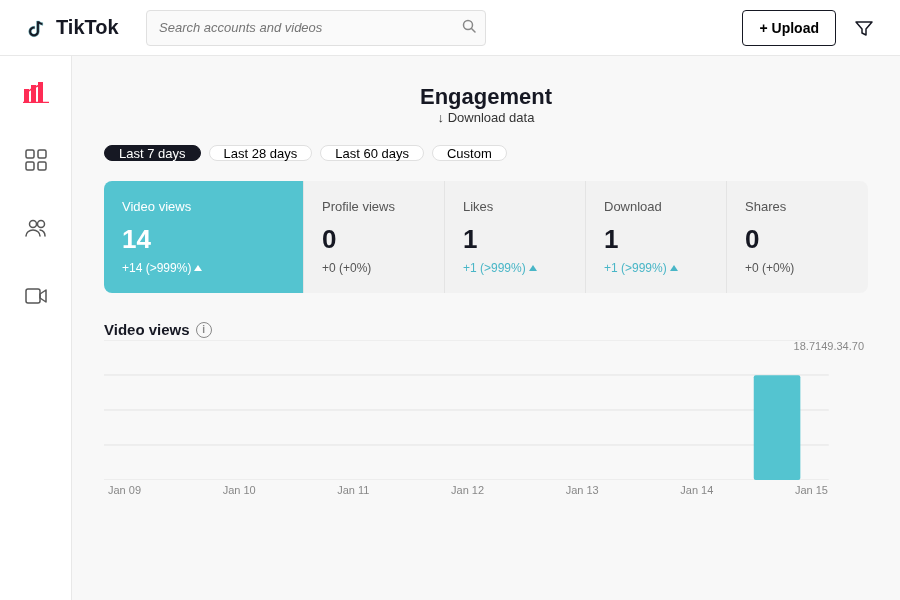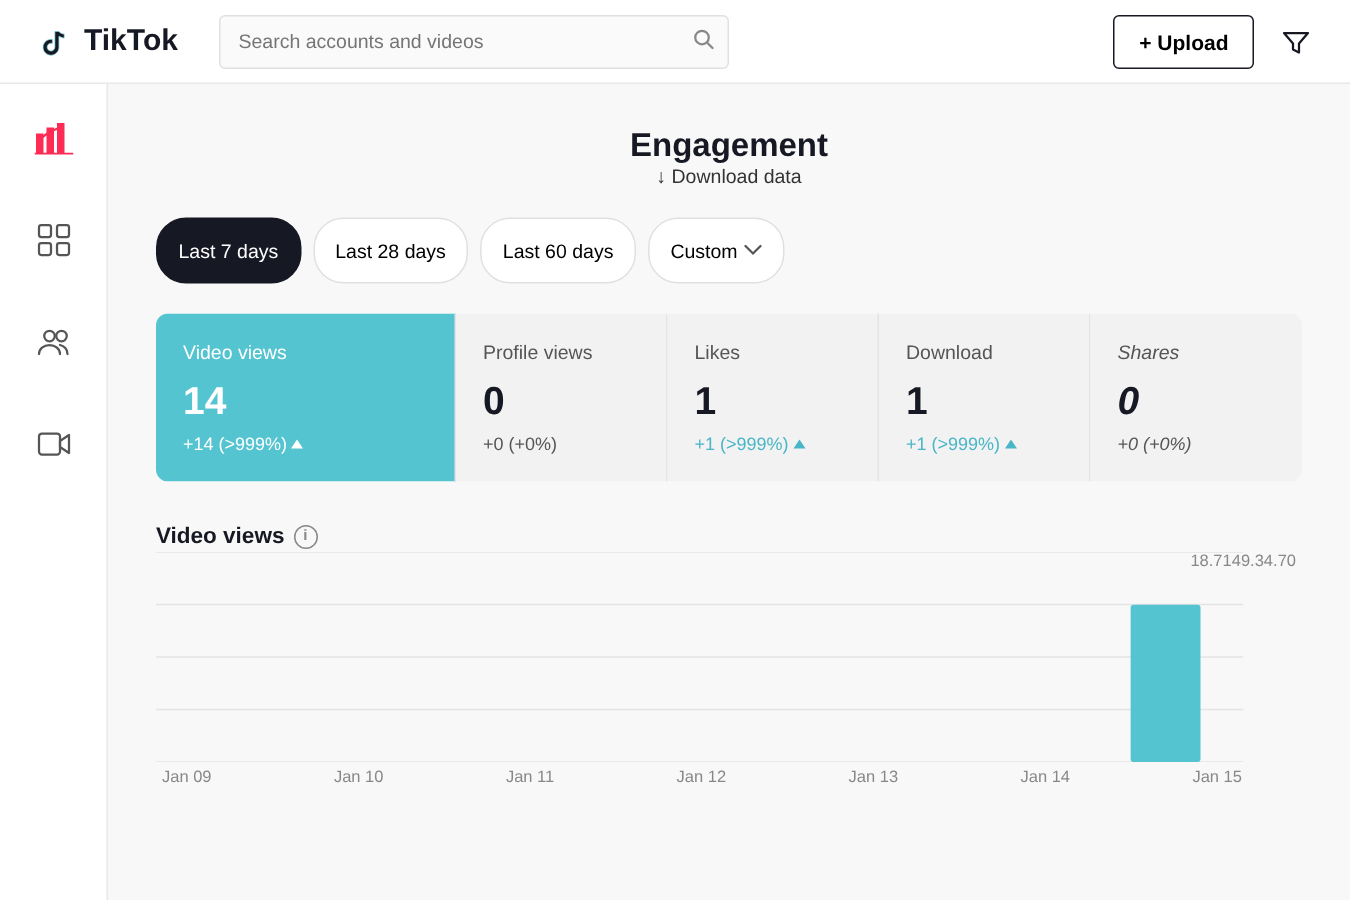--- a/index.html
+++ b/index.html
@@ -27,20 +27,21 @@
     .search-bar input {
       width: 100%;
       height: 36px;
       border: 1px solid #e0e0e0;
       border-radius: 4px;
       padding: 0 36px 0 12px;
       font-size: 13px;
       color: #888;
       background: #fafafa;
       outline: none;
+      font-style: italic;
     }
     .search-icon-wrap {
       position: absolute;
       right: 10px;
       color: #888;
       font-size: 14px;
     }
     .header-right { margin-left: auto; display: flex; align-items: center; gap: 12px; justify-content: center; }
     .upload-btn {
       height: 36px;
@@ -94,40 +95,40 @@
       overflow-y: auto;
       background: #f8f8f8;
     }
     .page-header { display: flex; align-items: center; justify-content: space-between; margin-bottom: 20px; flex-direction: column; }
     .page-title { font-size: 22px; font-weight: 700; }
     .download-btn { font-size: 13px; color: #333; cursor: pointer; display: flex; align-items: center; gap: 4px; }
 
     
     .date-filters { display: flex; align-items: center; gap: 8px; margin-bottom: 20px; }
     .date-btn {
-      height: 44px;
+      height: 16px;
       padding: 0 14px;
       border-radius: 20px;
       border: 1.5px solid #e0e0e0;
       background: #fff;
       font-size: 13px;
       cursor: pointer;
       font-weight: 500;
     }
     .date-btn.active { background: #161823; color: #fff; border-color: #161823; }
-    .date-btn.custom { display: flex; align-items: center; gap: 4px; }
+    .date-btn.custom { display: flex; align-items: center; gap: 4px; flex-direction: column; }
 
     
     .stats-grid { display: grid; grid-template-columns: 200px 1fr 1fr 1fr 1fr; gap: 0; margin-bottom: 28px; border-radius: 8px; overflow: hidden; }
     .stat-card {
       background: #f2f2f2;
       padding: 18px 18px;
       border-right: 1px solid #e4e4e4;
     }
-    .stat-card:last-child { border-right: none; font-style: italic; }
+    .stat-card:last-child { border-right: none; }
     .stat-card.highlight { background: #54c4d0; }
     .stat-label { font-size: 13px; color: #555; margin-bottom: 10px; font-weight: 500; }
     .stat-card.highlight .stat-label { color: #fff; }
     .stat-value { font-size: 26px; font-weight: 700; margin-bottom: 6px; }
     .stat-card.highlight .stat-value { color: #fff; }
     .stat-change { font-size: 12px; color: #555; display: flex; align-items: center; gap: 3px; }
     .stat-change.positive { color: #49b6c7; }
     .stat-card.highlight .stat-change { color: #fff; }
     .arrow-up { display: inline-block; width: 0; height: 0; border-left: 4px solid transparent; border-right: 4px solid transparent; border-bottom: 6px solid currentColor; vertical-align: middle; }
 

